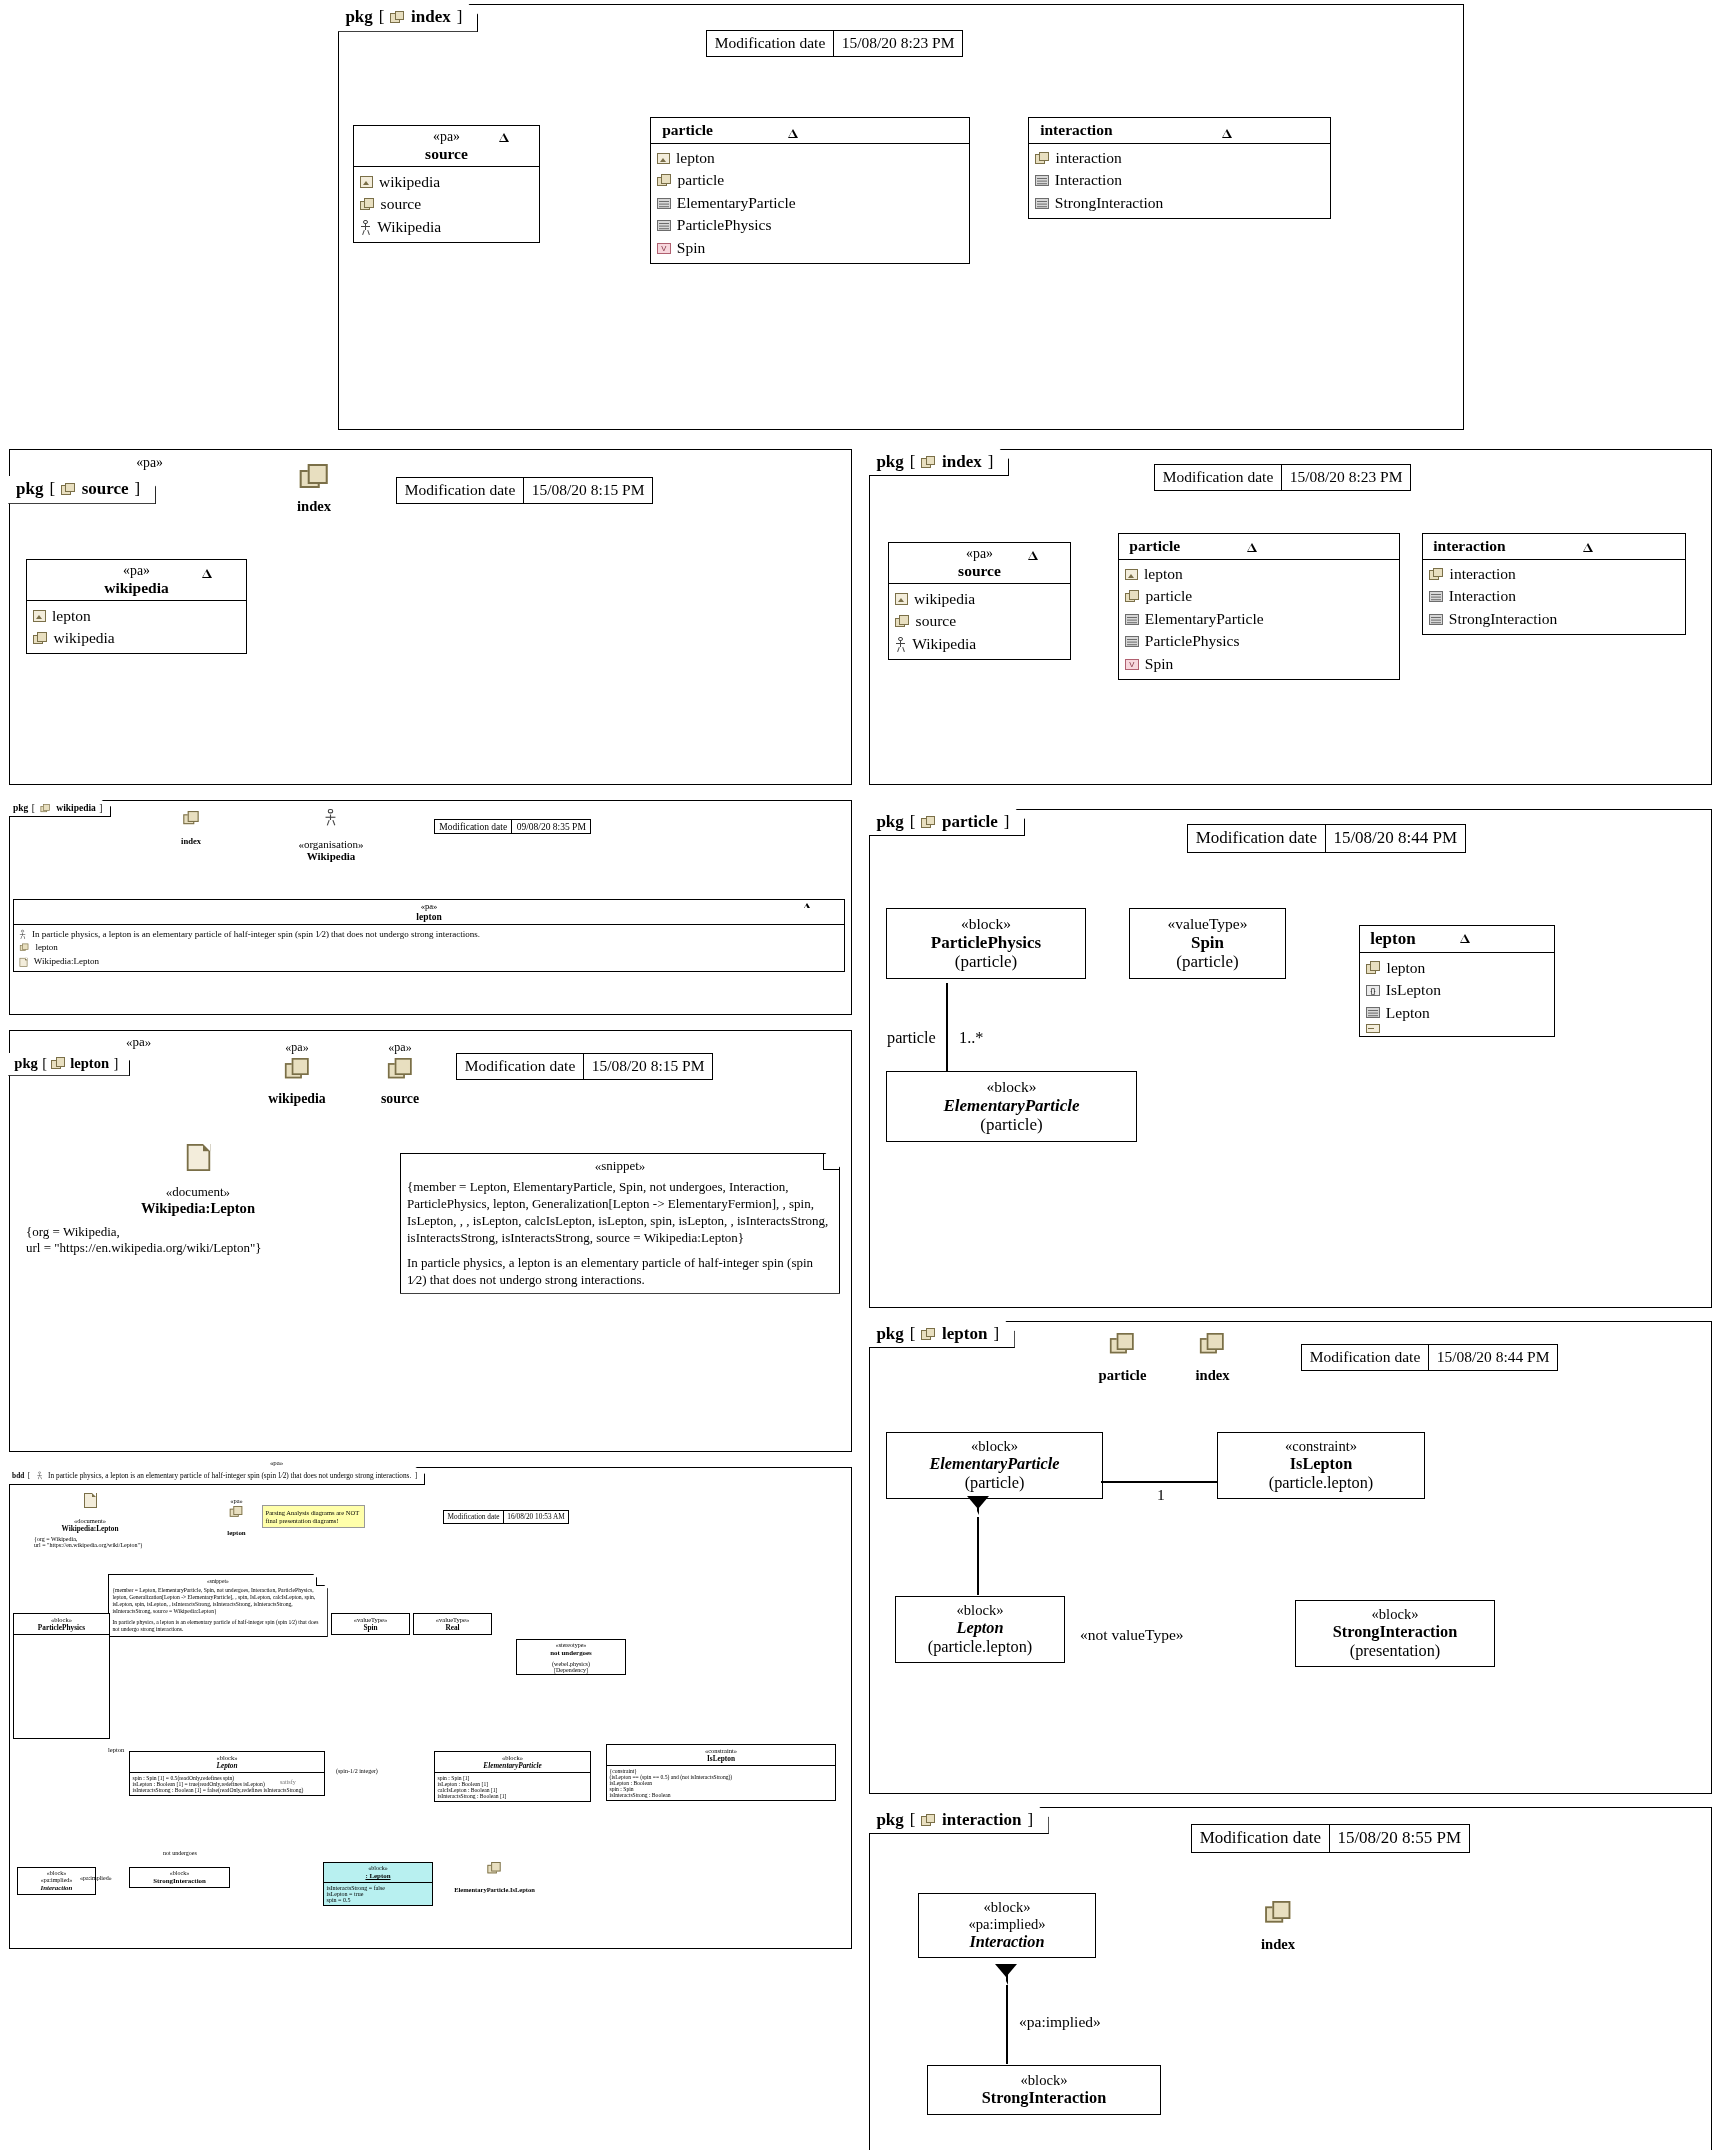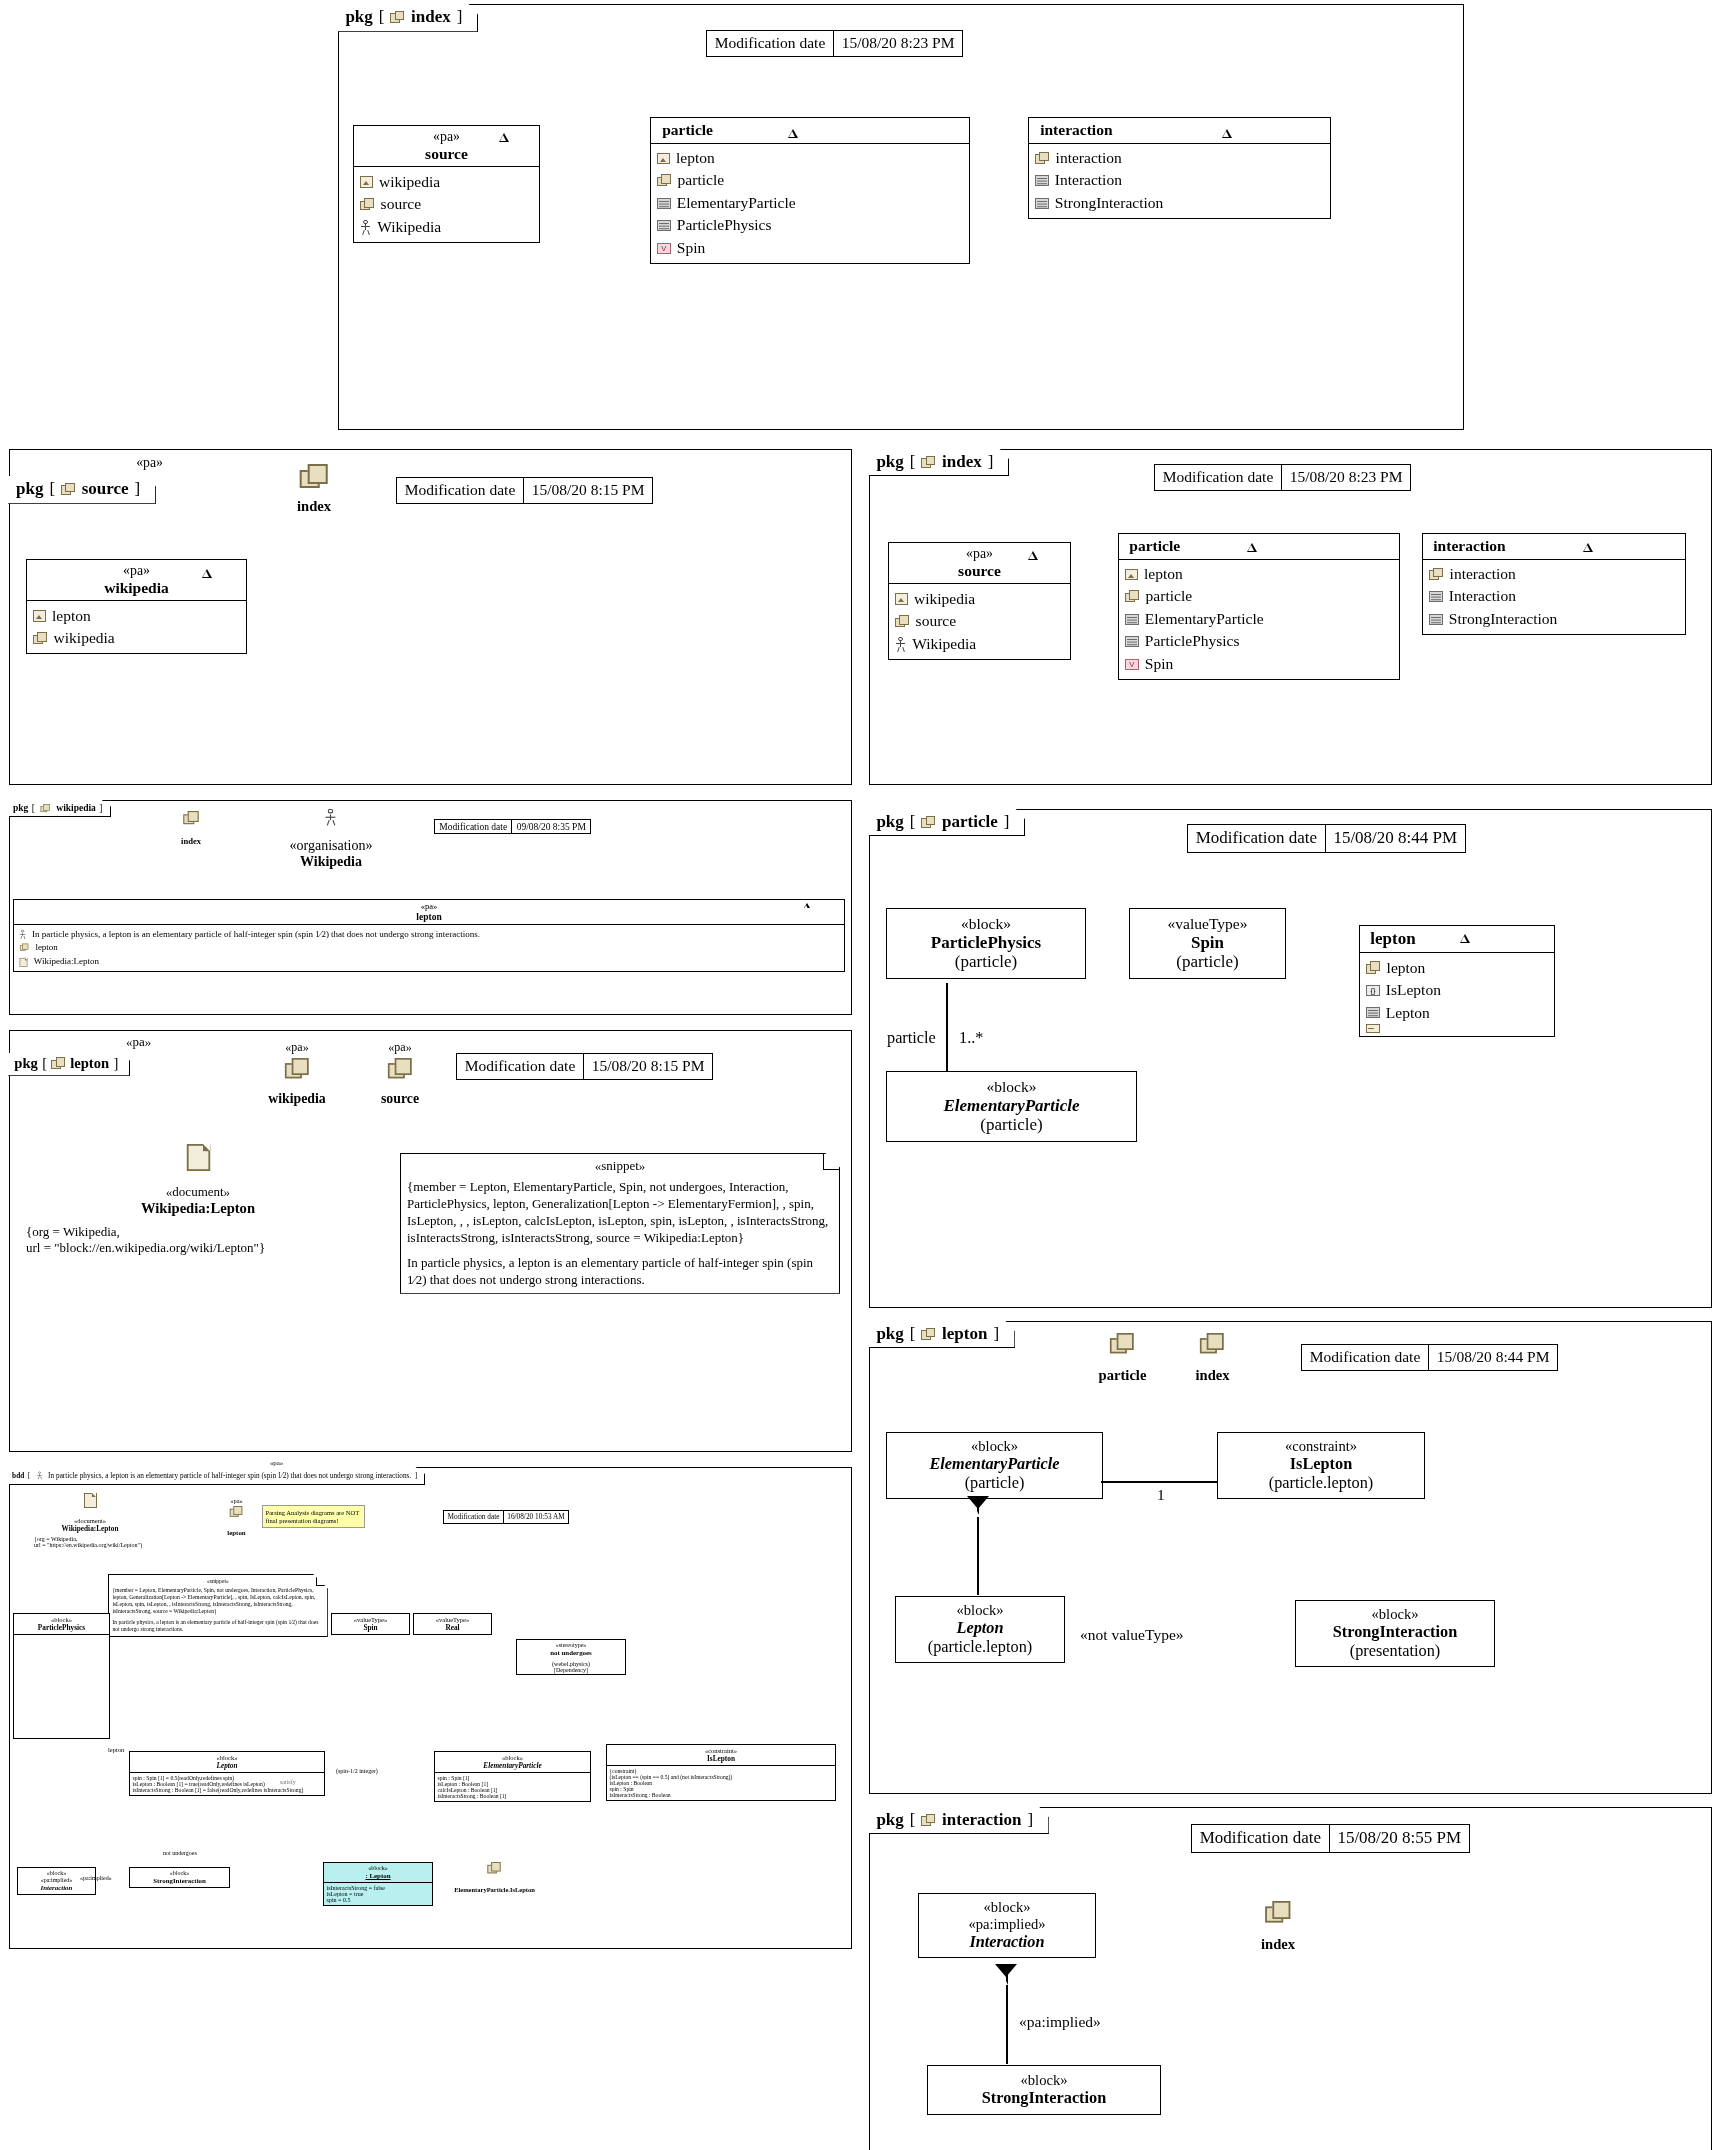--- a/index.html
+++ b/index.html
@@ -42,21 +42,21 @@
   .ic-actor .ar{position:absolute;left:1.3px;top:6.5px;width:8.6px;height:0.9px;background:#444;}
   .ic-actor .l1{position:absolute;left:2.6px;top:10px;width:0.9px;height:4.7px;background:#444;transform:rotate(20deg);}
   .ic-actor .l2{position:absolute;left:7.7px;top:10px;width:0.9px;height:4.7px;background:#444;transform:rotate(-20deg);}
   .tri{width:0;height:0;border-left:5.6px solid transparent;border-right:5.6px solid transparent;border-bottom:9.5px solid #000;position:relative;}
   .tri:after{content:"";position:absolute;left:-3.9px;top:1.7px;border-left:3.9px solid transparent;border-right:3.9px solid transparent;border-bottom:6.5px solid #fff;}
   .ln{position:absolute;background:#000;}
   .txt{position:absolute;font-size:14.6px;}
   .note{position:absolute;border:1.3px solid #000;background:#fff;font-size:13px;padding:4.3px 6px;line-height:1.3;}
   .note.fold{clip-path:polygon(0 0,calc(100% - 14.6px) 0,100% 14.6px,100% 100%,0 100%);}
   .note .foldline{position:absolute;right:0;top:0;width:14.6px;height:14.6px;border-left:1.3px solid #000;border-bottom:1.3px solid #000;background:#fff;}
-  .small{font-size:14px;}
+  .small{font-size:11px;}
   .ctr{text-align:center;}
   .yellow{background:#ffffaa;border:0.9px solid #999;}
   .cyan{background:#b8f0f0;}
 </style>
 </head>
 <body>
 
 <div class="abs frame" style="left:338px;top:4.3px;width:1126px;height:426px;">
   <div class="ptab" style="left:-1.3px;top:-1.3px;">
     <span class="lbl">pkg</span>
@@ -433,21 +433,21 @@
   <div class="c1">Modification date</div>
   <div class="c2">15/08/20 8:15 PM</div>
 </div>
 <div class="abs" style="left:26px;top:1144px;width:344px;">
   <div style="display:flex;justify-content:center;">
       <span class="ico ic-doc" style="transform:scale(1.8);transform-origin:top center;"></span>
     </div>
   <div class="ctr" style="margin-top:25px;font-size:13px;">«document»</div>
   <div class="ctr" style="font-size:14.6px;font-weight:bold;">Wikipedia:Lepton</div>
   <div style="margin-top:7.7px;font-size:13px;white-space:pre-line;">{org = Wikipedia,
-url = "block://en.wikipedia.org/wiki/Lepton"}</div>
+url = "https://en.wikipedia.org/wiki/Lepton"}</div>
 </div>
 <div class="note fold" style="left:400px;top:1153px;width:426px;">
   <div class="foldline"></div>
   <div class="ctr" style="margin-bottom:4.3px;">«snippet»</div>
   <div>{member = Lepton, ElementaryParticle, Spin, not undergoes, Interaction, ParticlePhysics, lepton, Generalization[Lepton -&gt; ElementaryFermion], , spin, IsLepton, , , isLepton, calcIsLepton, isLepton, spin, isLepton, , isInteractsStrong, isInteractsStrong, isInteractsStrong, source = Wikipedia:Lepton}</div>
   <div style="margin-top:7.7px;">In particle physics, a lepton is an elementary particle of half-integer spin (spin 1⁄2) that does not undergo strong interactions.</div>
 </div>
 
 <div class="abs frame" style="left:8.6px;top:1467px;width:843px;height:482px;border-width:0.9px;">
   <div class="ptab" style="left:-0.9px;top:-0.9px;gap:3.4px;padding:1.3px 6.9px 1.3px 3.4px;font-size:7.3px;border-width:0.9px;max-width:585px;">

